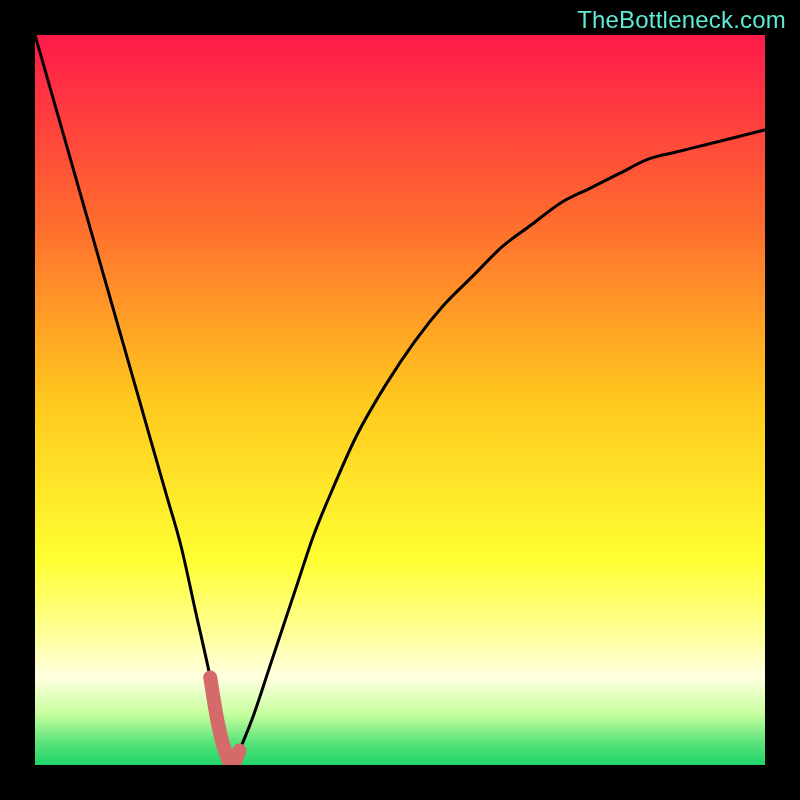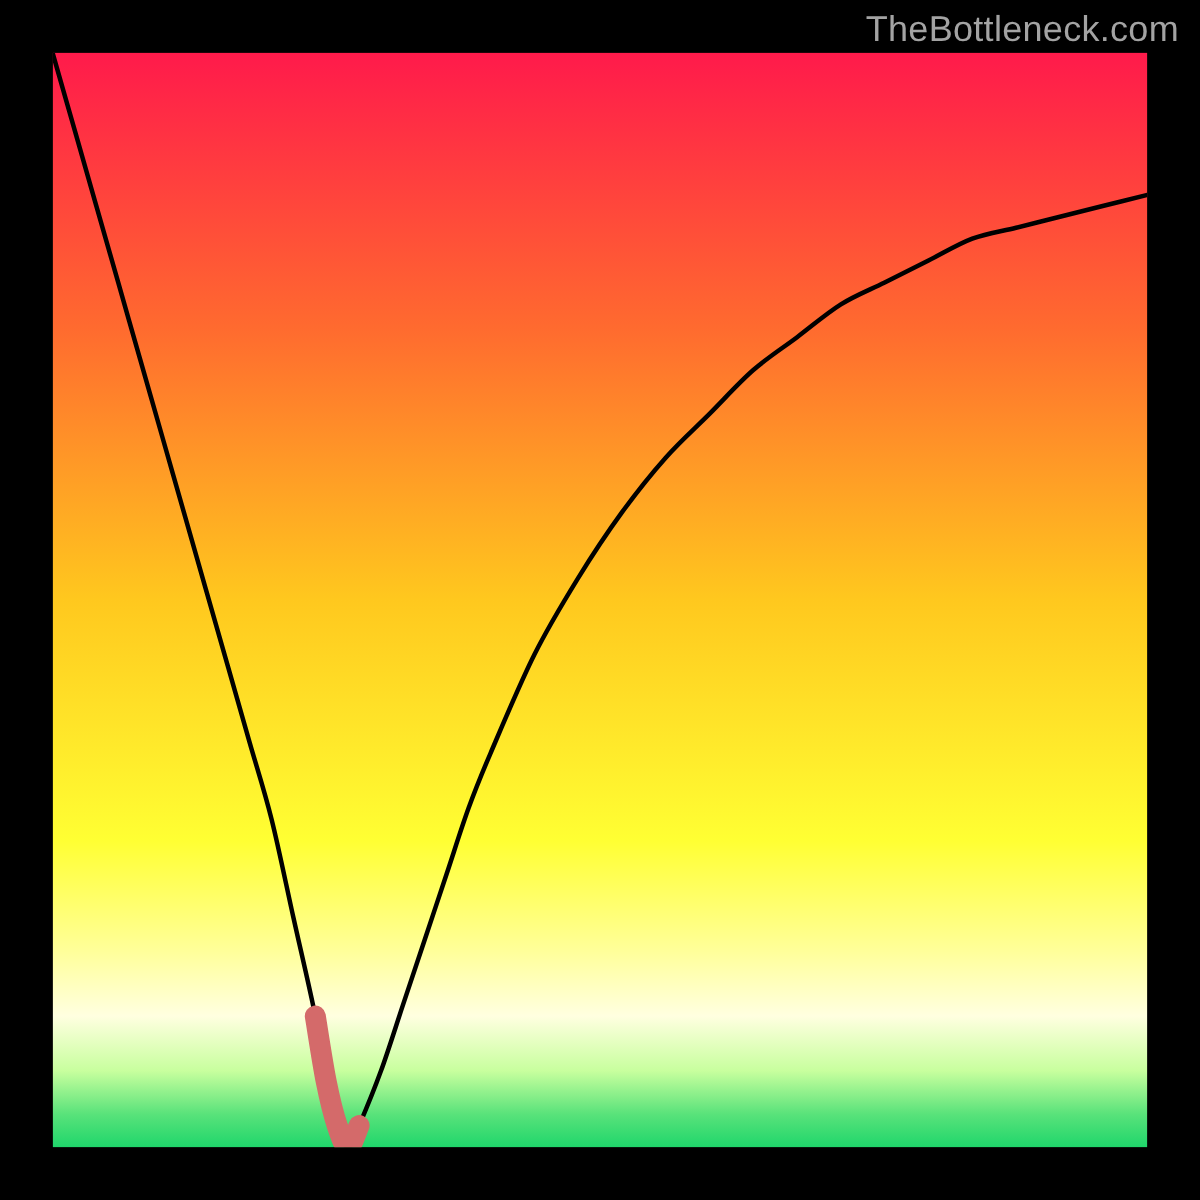--- a/index.html
+++ b/index.html
@@ -33,21 +33,21 @@
   .curve-layer {
     position: absolute;
     inset: 0;
   }
   .watermark {
     position: absolute;
     top: 6px;
     right: 14px;
     font-family: Arial, Helvetica, sans-serif;
     font-size: 24px;
-    color: #a3a3a3;
+    color: #5eead4;
     letter-spacing: 0.2px;
     margin-left: 16px;
   }
 </style>
 </head>
 <body>
 
 <div class="frame">
   <div class="plot">
     <svg class="gradient" viewBox="0 0 730 730" preserveAspectRatio="none">

